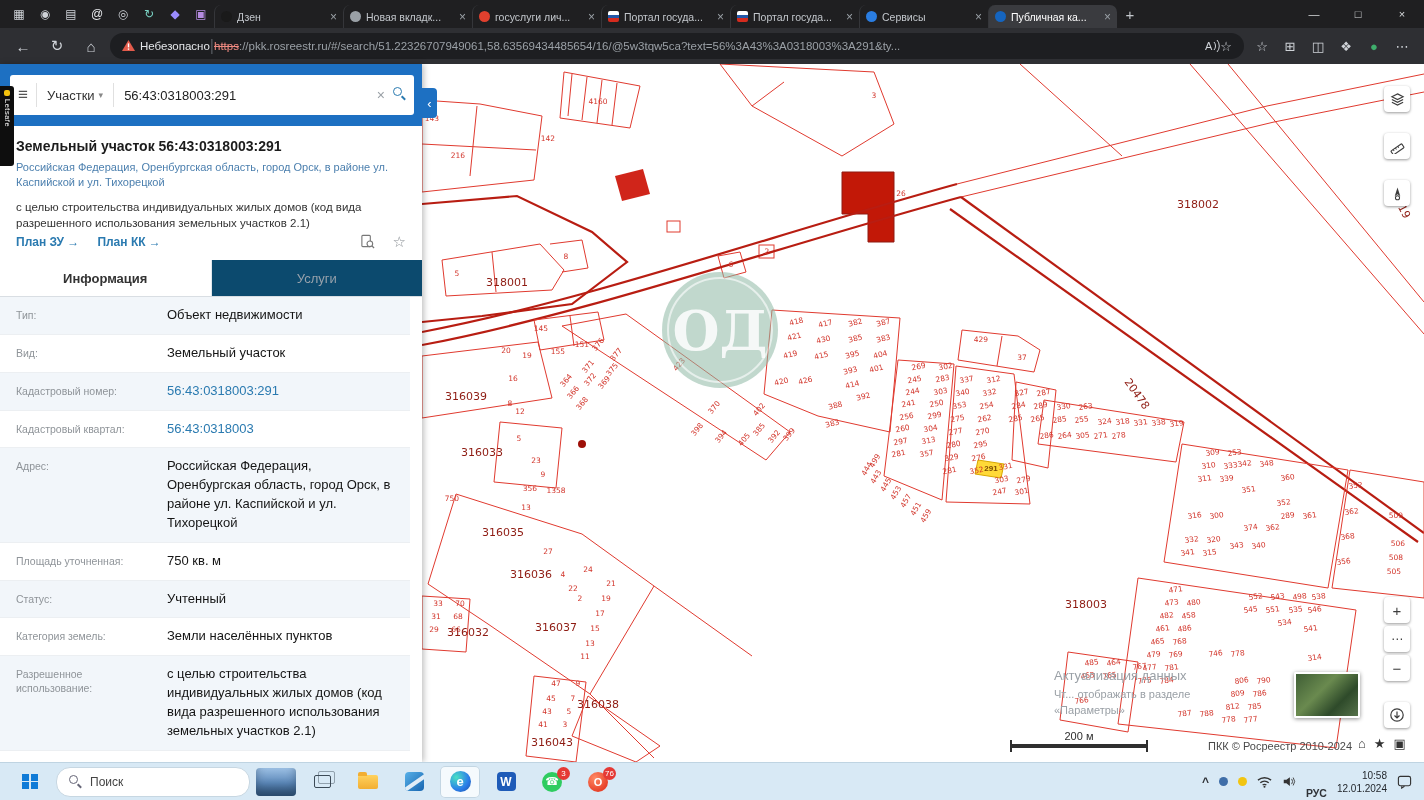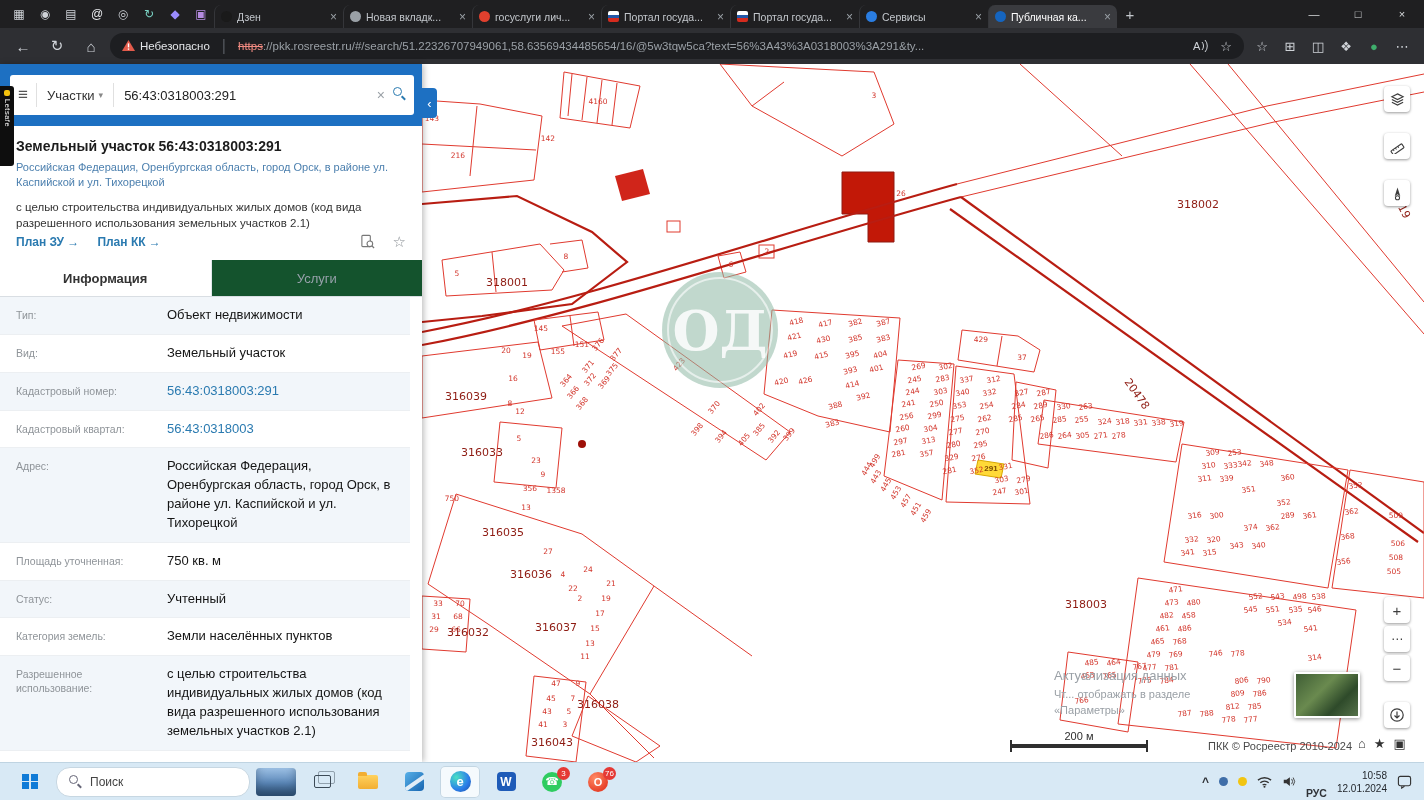--- a/index.html
+++ b/index.html
@@ -23,21 +23,21 @@
   .newtab{width:26px;text-align:center;font-size:15px;color:#c3c7cc;cursor:pointer;}
   .wincontrols{margin-left:auto;display:flex;}
   .wincontrols span{width:44px;height:28px;display:flex;align-items:center;justify-content:center;
     font-size:11px;color:#d7dadd;cursor:pointer;}
 
   .toolbar{position:absolute;top:28px;left:0;right:0;height:36px;background:#2e2f33;
     display:flex;align-items:center;padding:0 8px;gap:4px;box-sizing:border-box;}
   .navbtn{width:30px;height:28px;display:flex;align-items:center;justify-content:center;
     color:#cfd3d8;font-size:15px;border-radius:4px;cursor:pointer;}
   .urlpill{flex:1;height:26px;background:#1d1e21;border-radius:13px;display:flex;align-items:center;
-    padding:0 12px;gap:12px;overflow:hidden;color:#b9bec4;cursor:text;}
+    padding:0 12px;gap:0;overflow:hidden;color:#b9bec4;cursor:text;}
   .sec{font-size:11.5px;color:#e4e6e9;white-space:nowrap;display:flex;align-items:center;gap:5px;}
   .sep{color:#55585e;}
   .url{font-size:11.5px;color:#9aa0a6;white-space:nowrap;overflow:hidden;flex:1;}
   .url .https{color:#f28b82;text-decoration:line-through;}
   .ra{margin-left:auto;display:flex;align-items:center;gap:1px;color:#cfd3d8;font-size:11px;}
   .pillstar{color:#cfd3d8;font-size:13px;}
   .tbicons{display:flex;align-items:center;}
   .tbi{width:28px;text-align:center;font-size:13px;color:#cfd3d8;cursor:pointer;}
 
   
@@ -100,21 +100,21 @@
   .ptitle{font-size:14px;font-weight:bold;color:#1c1c1c;}
   .psub{font-size:11px;color:#4b7fae;line-height:1.4;margin-top:6px;}
   .pdesc{font-size:11.5px;color:#333;line-height:1.4;margin-top:8px;}
   .plinks{display:flex;align-items:center;gap:18px;margin-top:2px;padding-bottom:12px;font-weight:bold;}
   .plinks a{font-size:12px;color:#2a7ab0;cursor:pointer;text-decoration:none;}
   .plinks .spacer{flex:1;}
   .docmag{color:#777;cursor:pointer;display:flex;align-items:center;}
   .pstar{color:#8a8f94;font-size:15px;cursor:pointer;}
 
   .ptabs{position:absolute;left:0;top:196px;width:422px;height:36px;display:flex;
-    background:#14532d;border-bottom:1px solid #d9dee3;}
+    background:#0c4a6e;border-bottom:1px solid #d9dee3;}
   .ptab{flex:1;display:flex;align-items:center;justify-content:center;font-size:13px;
     color:#97a1ab;cursor:pointer;}
   .ptab.on{background:#fff;color:#333;font-weight:bold;border-right:1px solid #e2e7ec;}
 
   .rows{position:absolute;left:0;top:233px;width:410px;bottom:0;overflow:hidden;}
   .irow{display:flex;padding:9px 14px 9px 16px;border-bottom:1px solid #eceff2;background:#fff;}
   .irow.alt{background:#f2f6fa;}
   .ilabel{width:118px;flex:0 0 118px;font-size:10.5px;color:#8f9499;padding-right:10px;
     padding-top:2px;line-height:1.35;}
   .ivalue{flex:1;font-size:13px;color:#151515;line-height:1.45;margin-left:23px;}

